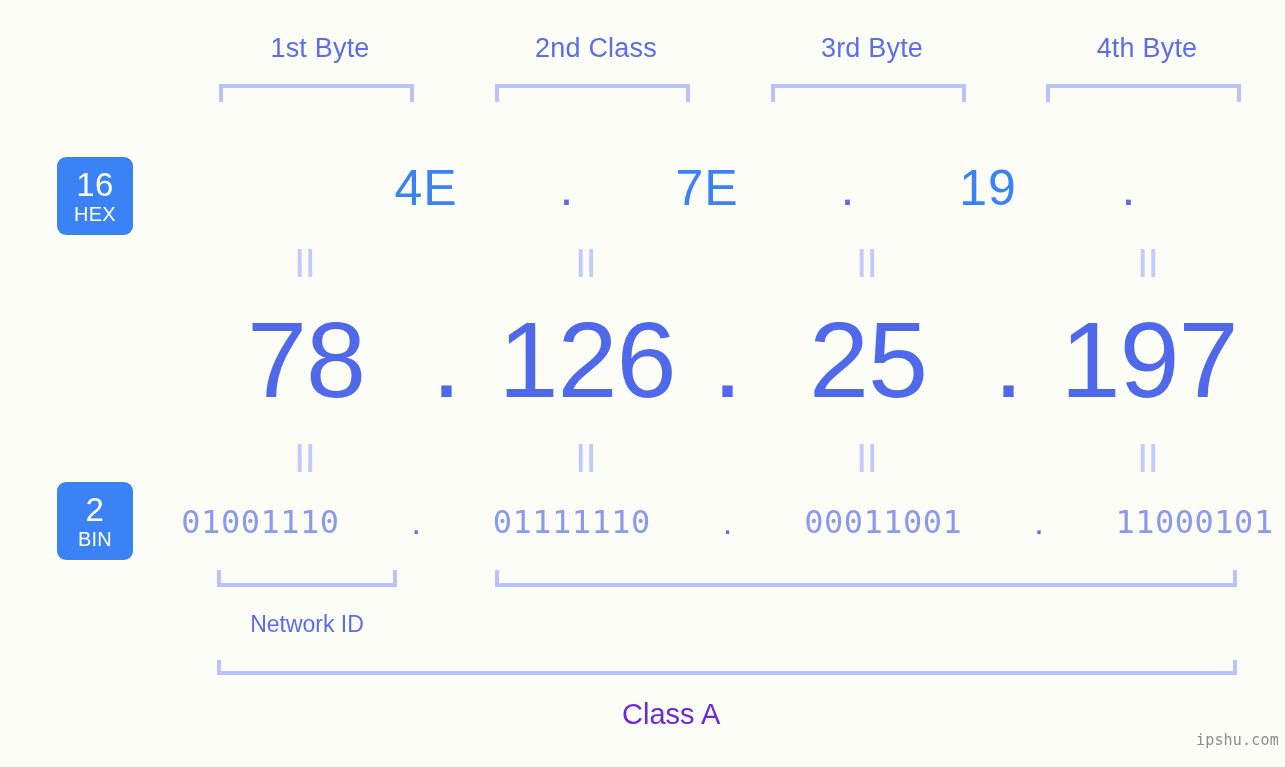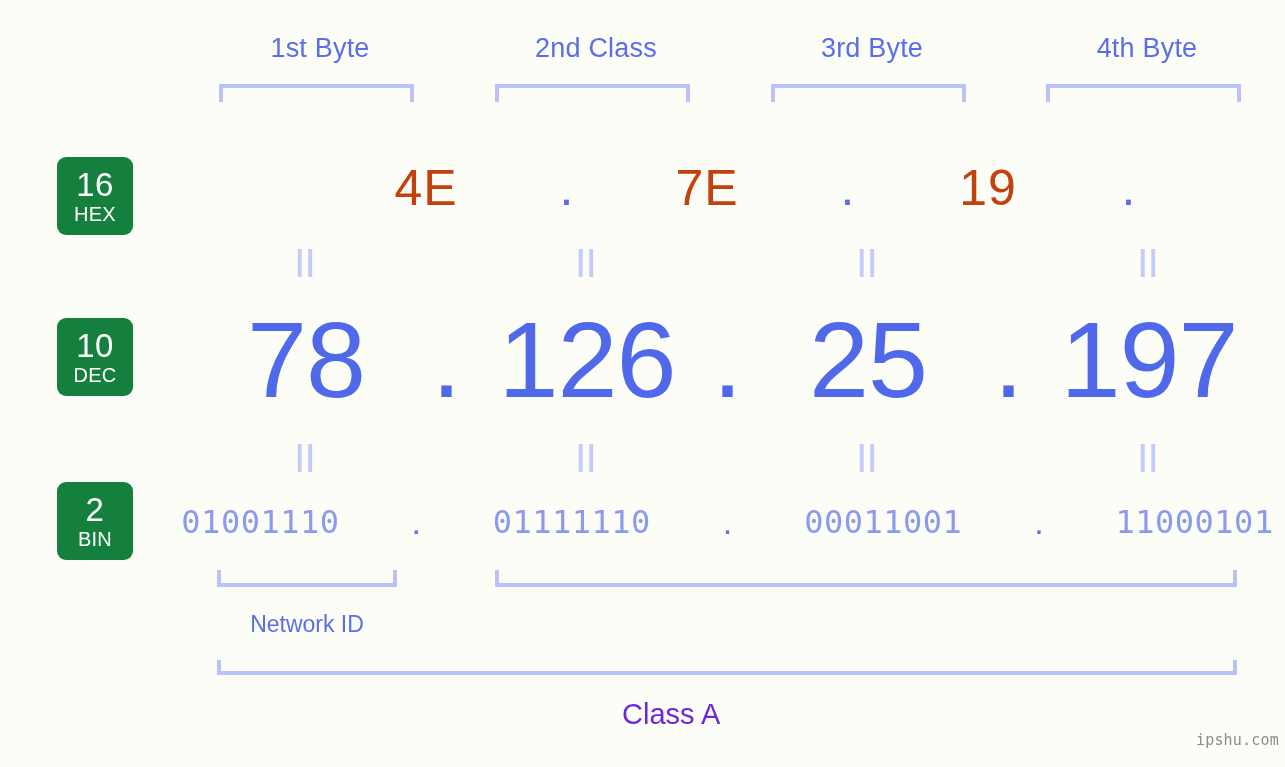--- a/index.html
+++ b/index.html
@@ -53,21 +53,21 @@
     border-left: 4px solid #b9c2fa;
     border-right: 4px solid #b9c2fa;
   }
 
   
   .badge {
     position: absolute;
     left: 47px;
     width: 76px;
     height: 78px;
-    background: #15803d;
+    background: #3b82f6;
     border-radius: 9px;
     color: #ffffff;
     display: flex;
     flex-direction: column;
     align-items: center;
     justify-content: center;
     line-height: 1;
   }
   .badge .num {
     font-size: 33px;
@@ -99,21 +99,21 @@
   .dot {
     width: 41px;
     text-align: center;
     white-space: nowrap;
   }
 
   
   .row-hex { top: 152px; height: 72px; }
   .row-hex .cell {
     font-size: 50px;
-    color: #c2410c;
+    color: #3b82f6;
     letter-spacing: 1px;
   }
   .row-hex .dot {
     font-size: 50px;
     color: #5b6ee8;
     line-height: 0.6;
   }
 
   
   .row-dec { top: 300px; height: 120px; }
@@ -223,24 +223,20 @@
   <div class="eqrow eq-hex-dec">
     <div class="cell"><span class="eq">||</span></div>
     <div class="dot"></div>
     <div class="cell"><span class="eq">||</span></div>
     <div class="dot"></div>
     <div class="cell"><span class="eq">||</span></div>
     <div class="dot"></div>
     <div class="cell"><span class="eq">||</span></div>
   </div>
 
-  <div class="badge" style="top:318px;">
-    <span class="num">10</span>
-    <span class="unit">DEC</span>
-  </div>
 
   <div class="row row-dec">
     <div class="cell">78</div>
     <div class="dot">.</div>
     <div class="cell">126</div>
     <div class="dot">.</div>
     <div class="cell">25</div>
     <div class="dot">.</div>
     <div class="cell">197</div>
   </div>

